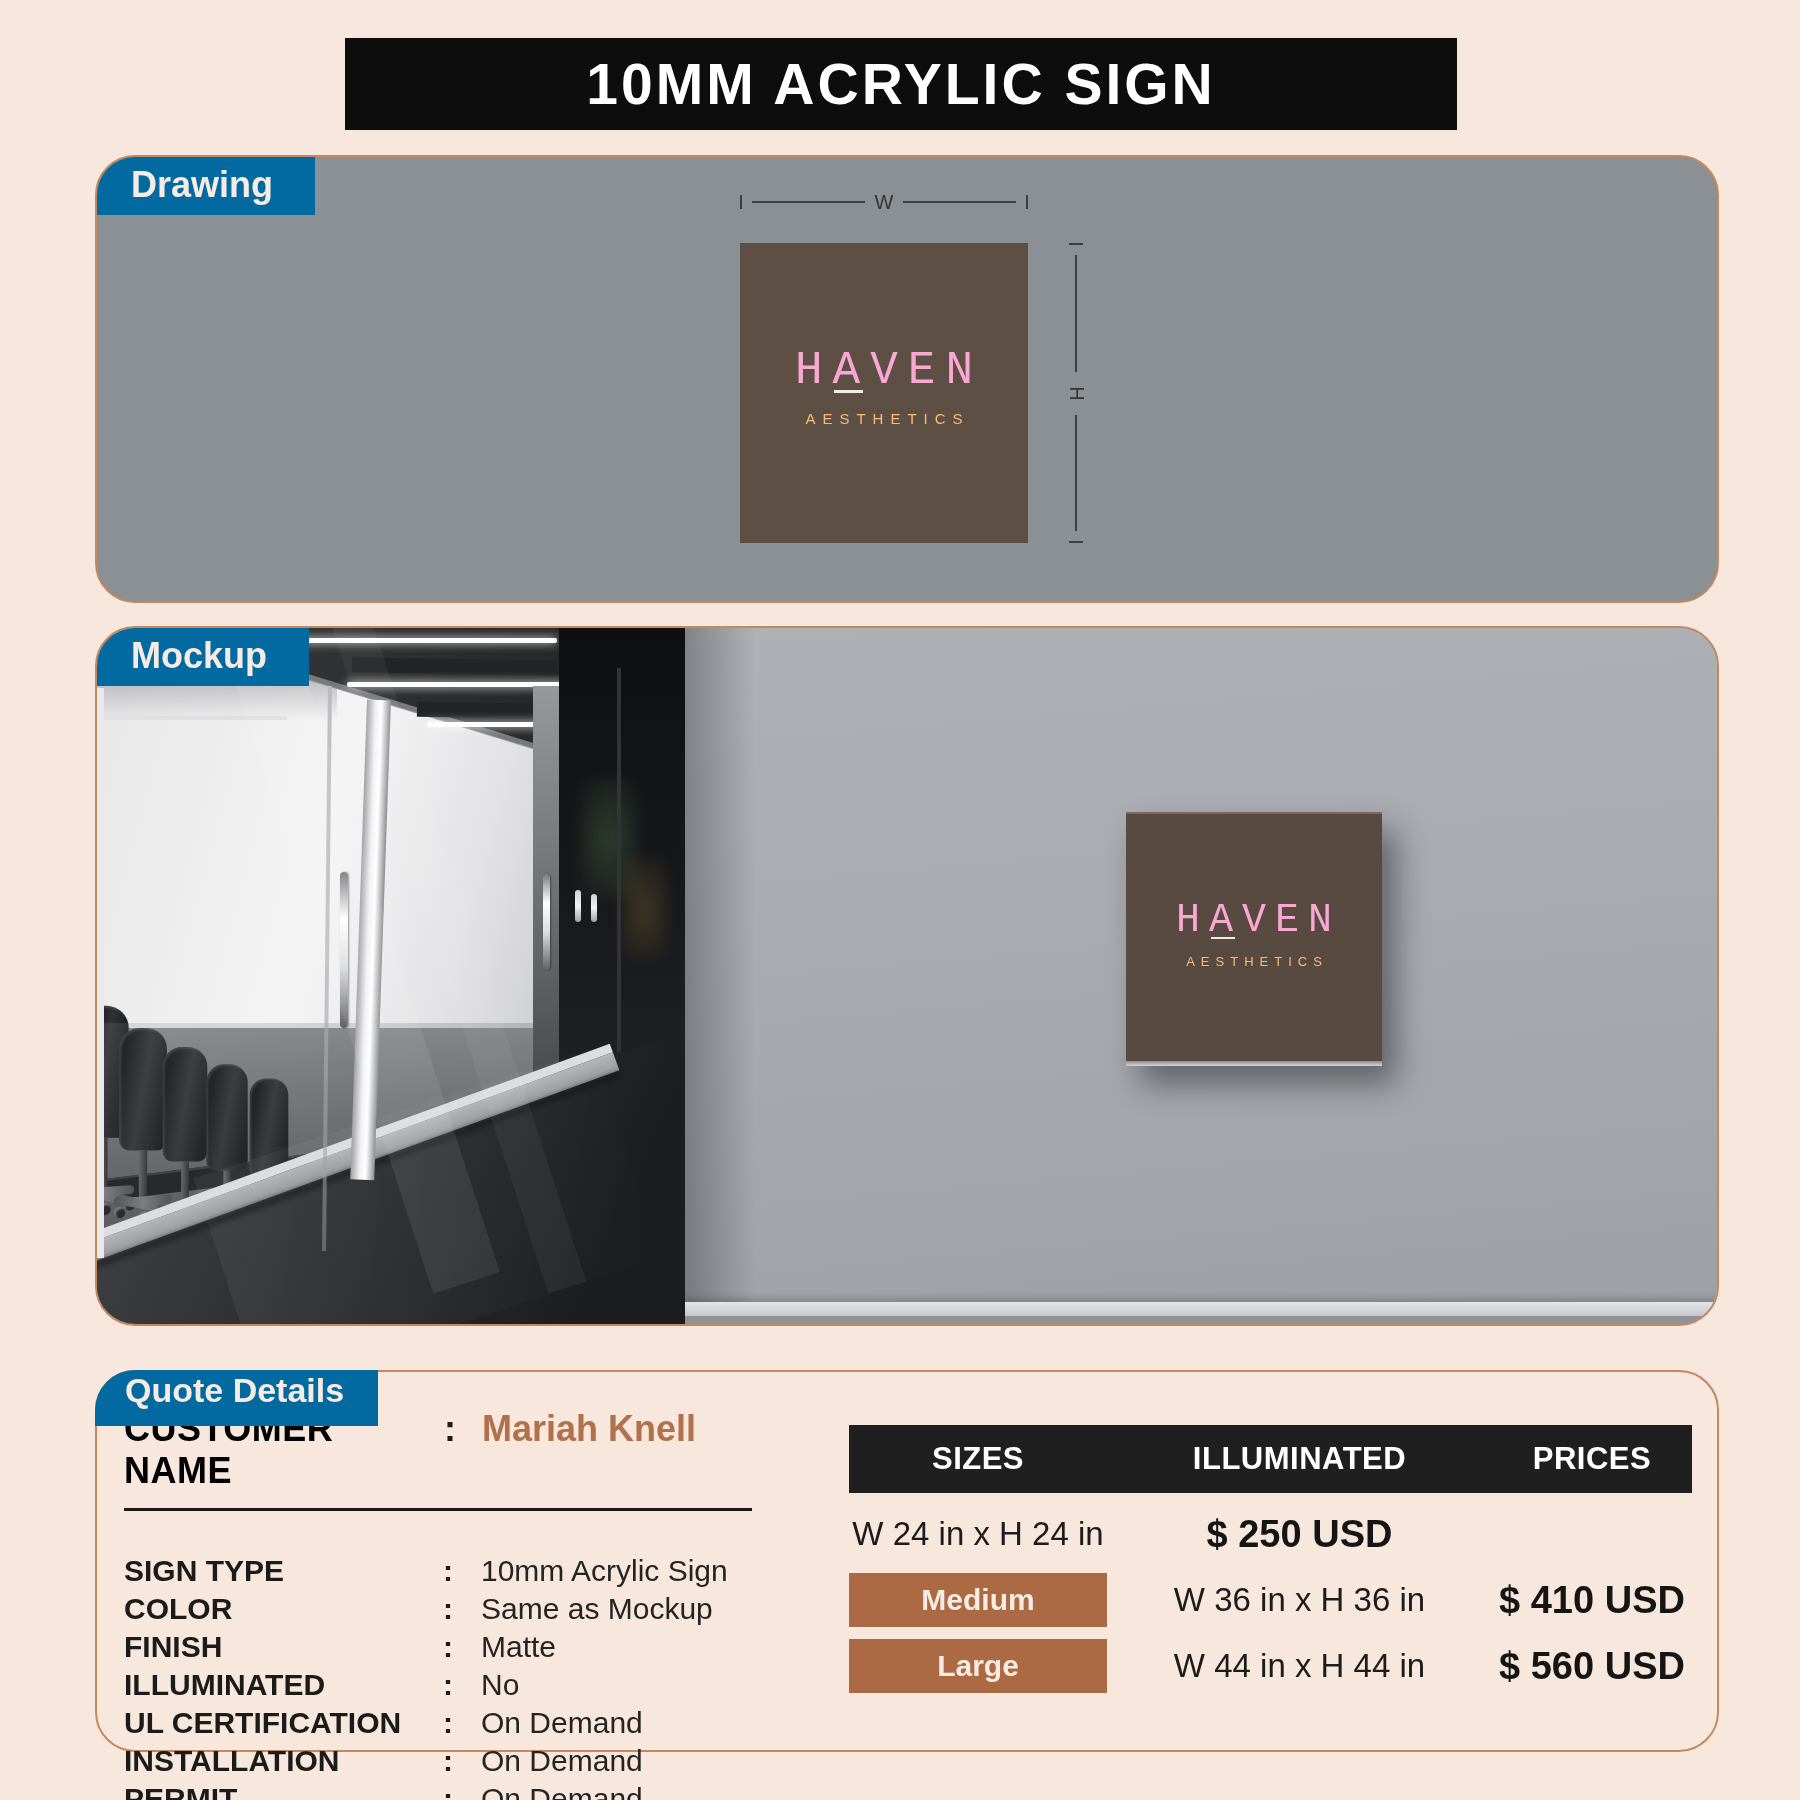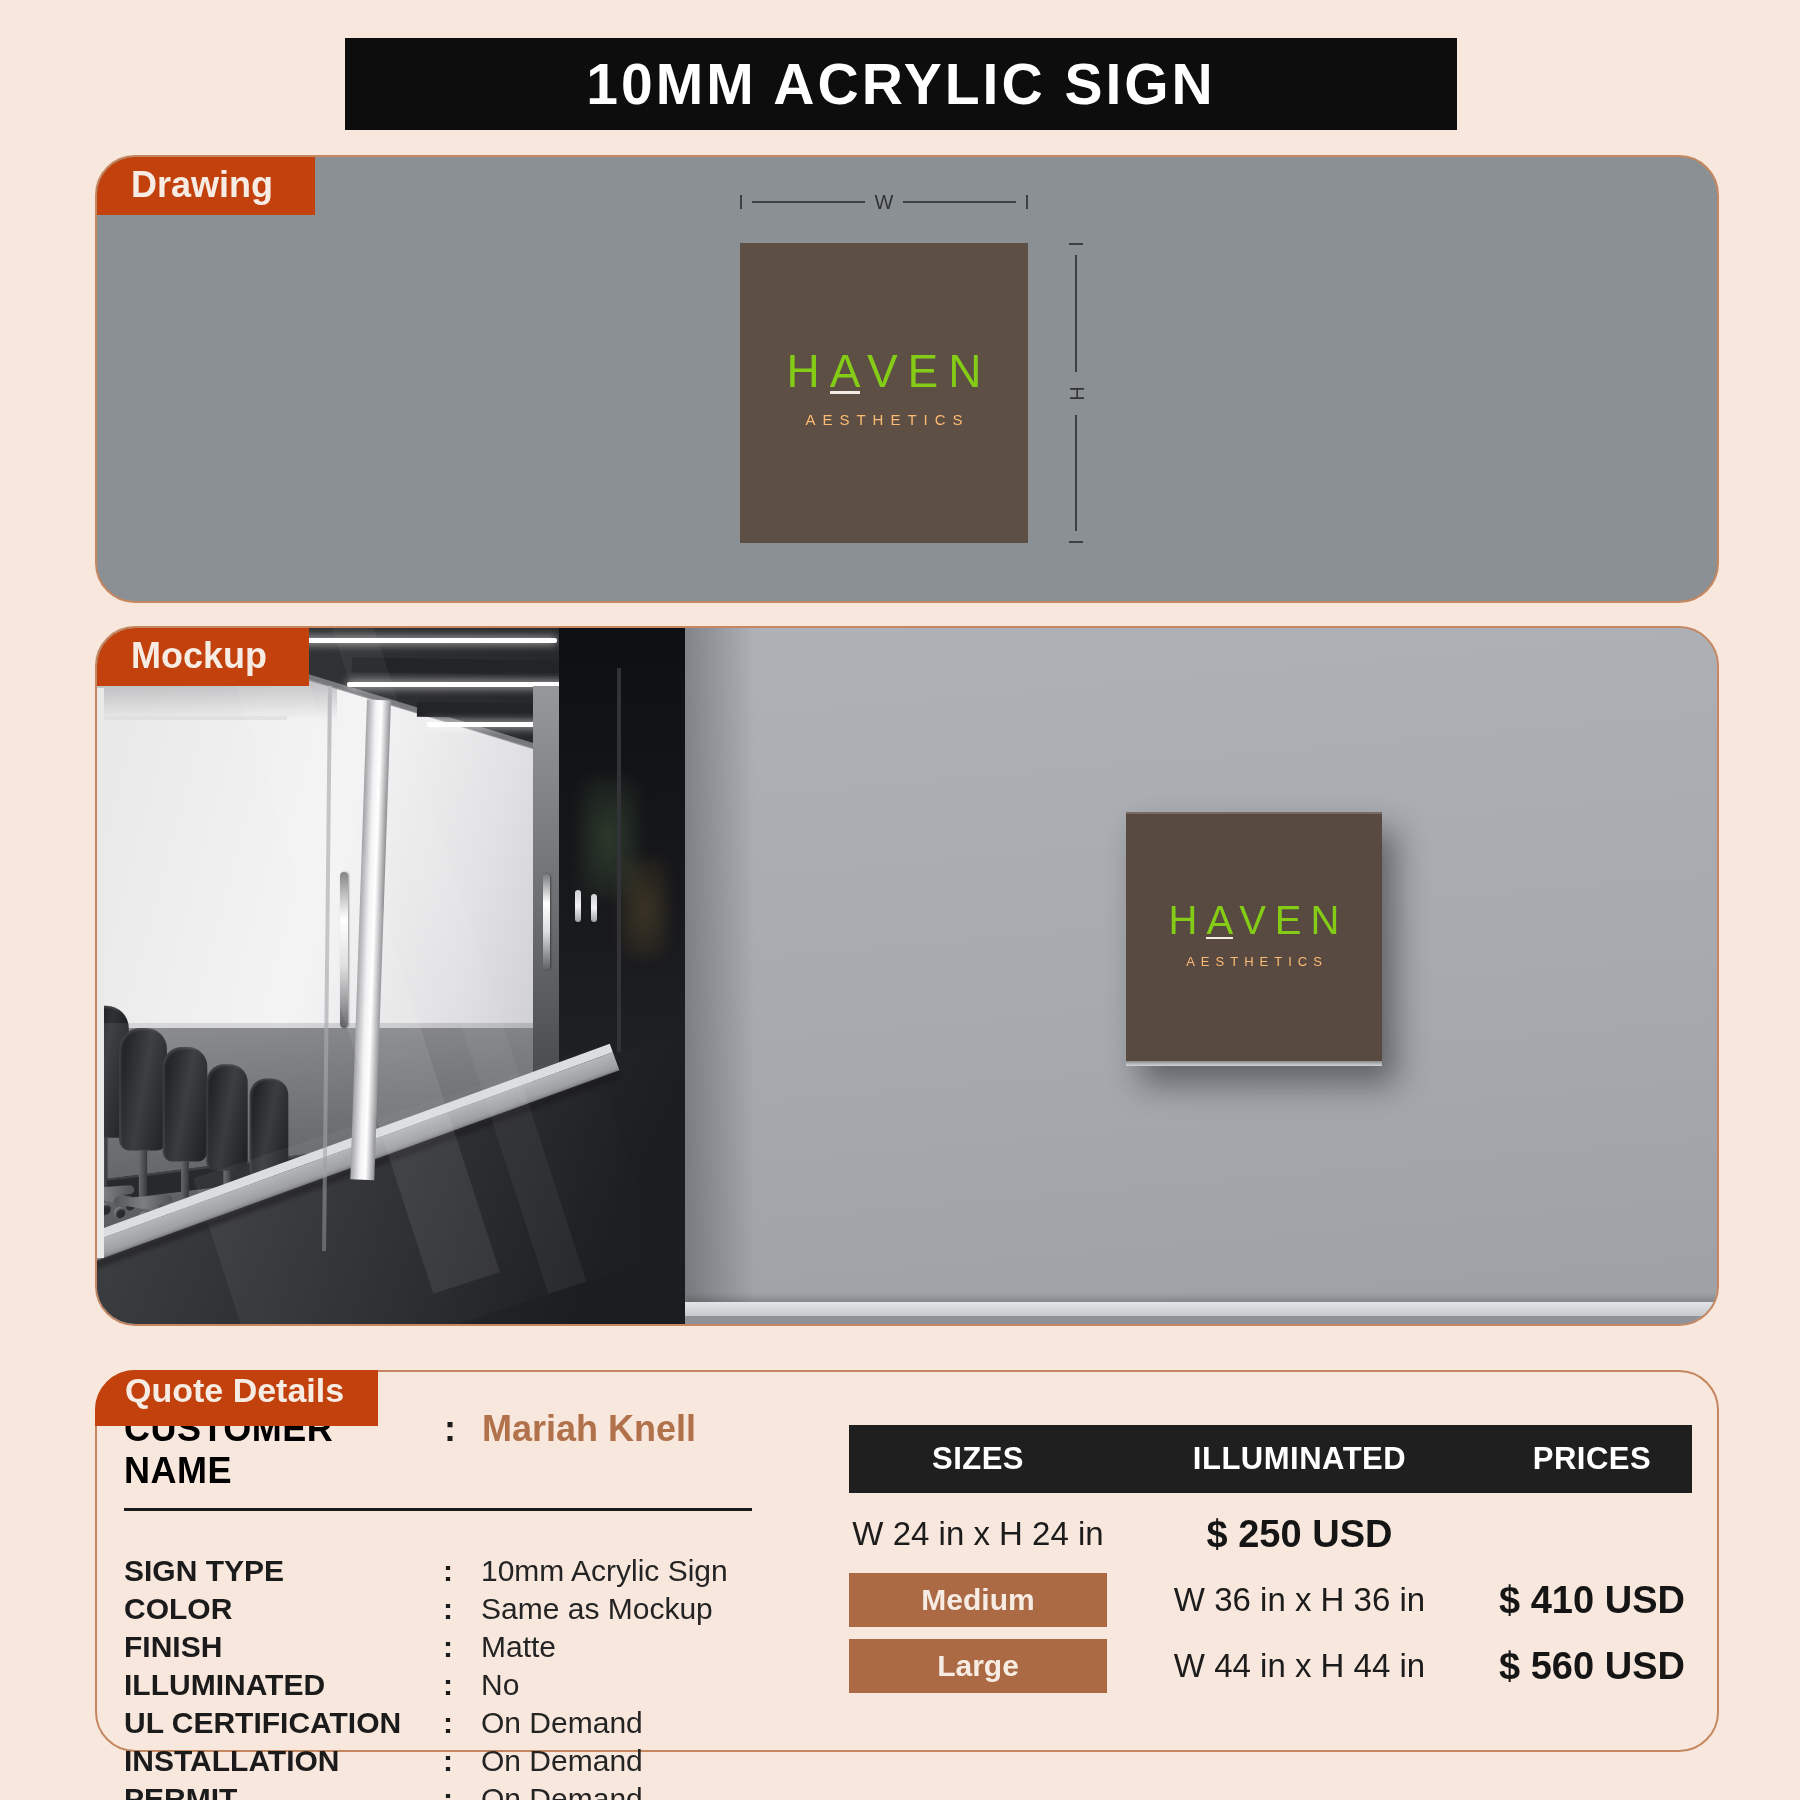--- a/index.html
+++ b/index.html
@@ -7,36 +7,36 @@
   .page { position:relative; width:1800px; height:1800px; background:#f8e7dd;
           font-family:"Liberation Sans", sans-serif; overflow:hidden; }
 
   
   .title-bar { position:absolute; left:345px; top:38px; width:1112px; height:92px;
                background:#0d0d0d; display:flex; align-items:center; justify-content:center; }
   .title-bar h1 { color:#ffffff; font-size:57px; font-weight:700; letter-spacing:3px; }
 
   
   .panel { position:absolute; left:95px; width:1624px; border:2px solid #c4875f; border-radius:40px; }
-  .panel-tab { position:absolute; left:-2px; top:-2px; height:60px; background:#c2410c;
+  .panel-tab { position:absolute; left:-2px; top:-2px; height:60px; background:#0369a1;
                border-radius:40px 0 0 0; display:flex; align-items:center; padding:0 42px 0 36px;
                z-index:40; }
   .panel-tab span { color:#f7ece4; font-size:36px; font-weight:700; }
 
   .drawing-panel { top:155px; height:448px; background:#8b9095; overflow:hidden; }
   .mockup-panel  { top:626px; height:700px; background:#a9adb2; overflow:hidden; }
   .quote-panel   { top:1370px; height:382px; background:transparent; }
   .quote-panel .panel-tab { height:56px; padding:0 34px 16px 30px; }
   .quote-panel .panel-tab span { font-size:34px; }
 
   
   .draw-sign { position:absolute; left:643px; top:86px; width:288px; height:300px; background:#5d4f44;
                display:flex; align-items:center; justify-content:center; }
   .logo { display:flex; flex-direction:column; align-items:center; padding-bottom:14px; }
-  .logo-word { position:relative; font-family:Liberation Sans, sans-serif; color:#84cc16;
+  .logo-word { position:relative; font-family:Liberation Mono, monospace; color:#f9a8d4;
                font-size:46px; letter-spacing:10px; margin-right:-10px; font-weight:400; }
   .logo-underline { position:absolute; left:21%; bottom:4px; width:15%; height:3px; background:#f3ece4; }
   .logo-sub { color:#fdba74; font-size:15px; letter-spacing:7px; margin-right:-7px; margin-top:13px;
               font-family:"Liberation Sans", sans-serif; }
   .logo-sm .logo-word { font-size:40px; letter-spacing:9px; margin-right:-9px; }
   .logo-sm .logo-underline { height:2px; bottom:4px; }
   .logo-sm .logo-sub { font-size:13px; letter-spacing:6px; margin-right:-6px; margin-top:11px; }
 
   .dim-w { position:absolute; left:643px; top:32px; width:288px; height:26px;
            display:flex; align-items:center; gap:10px; }

